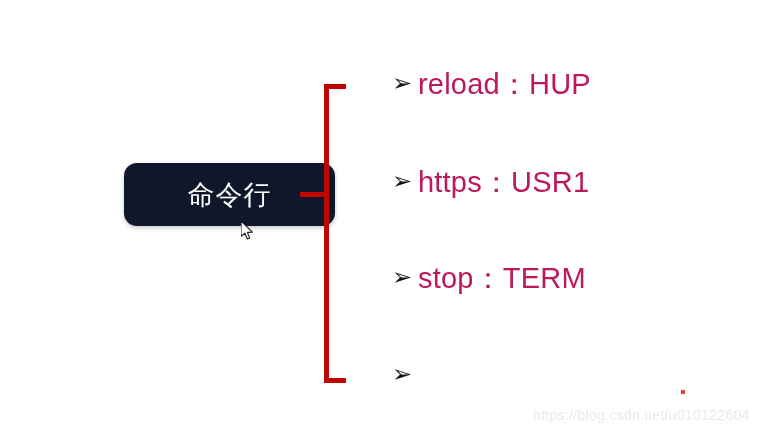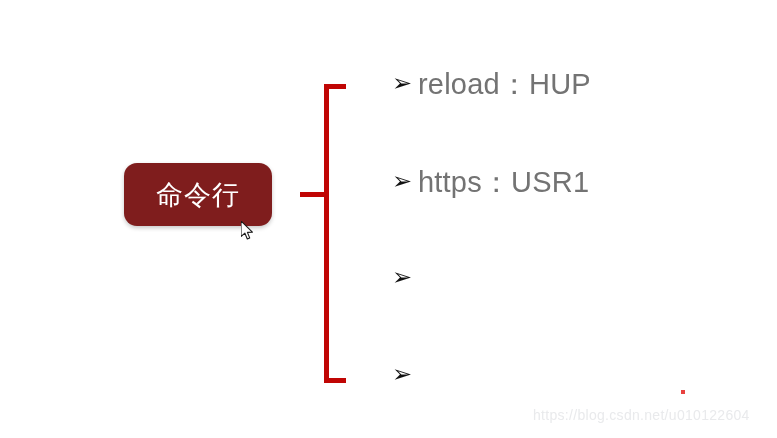--- a/index.html
+++ b/index.html
@@ -16,24 +16,24 @@
     height: 438px;
     background: #ffffff;
     overflow: hidden;
   }
 
   
   .node-box {
     position: absolute;
     left: 124px;
     top: 163px;
-    width: 148px;
+    width: 211px;
     height: 63px;
     border-radius: 13px;
-    background: #7f1d1d;
+    background: #0f172a;
     box-shadow: 0 2px 4px rgba(0,0,0,0.22);
     display: flex;
     align-items: center;
     justify-content: center;
   }
   .node-label {
     color: #ffffff;
     font-size: 27px;
     line-height: 1;
     letter-spacing: 1px;
@@ -92,21 +92,21 @@
     width: 26px;
     font-size: 24px;
     line-height: 1;
     color: #111111;
     flex: 0 0 auto;
     transform: translateY(-1px);
   }
   .branch-text {
     font-size: 29px;
     line-height: 1;
-    color: #737373;
+    color: #be185d;
     font-family: "Liberation Sans", "DejaVu Sans", sans-serif;
     letter-spacing: 0.2px;
   }
 
   
   .cursor {
     position: absolute;
     left: 241px;
     top: 221px;
     width: 14px;
@@ -162,20 +162,21 @@
       <span class="branch-text">reload：HUP</span>
     </div>
 
     <div class="branch-item" data-index="1">
       <span class="bullet-arrow">➢</span>
       <span class="branch-text">https：USR1</span>
     </div>
 
     <div class="branch-item" data-index="2">
       <span class="bullet-arrow">➢</span>
+      <span class="branch-text">stop：TERM</span>
     </div>
 
     <div class="branch-item" data-index="3">
       <span class="bullet-arrow">➢</span>
     </div>
 
   </div>
 
   <div class="stray-dot"></div>
 

